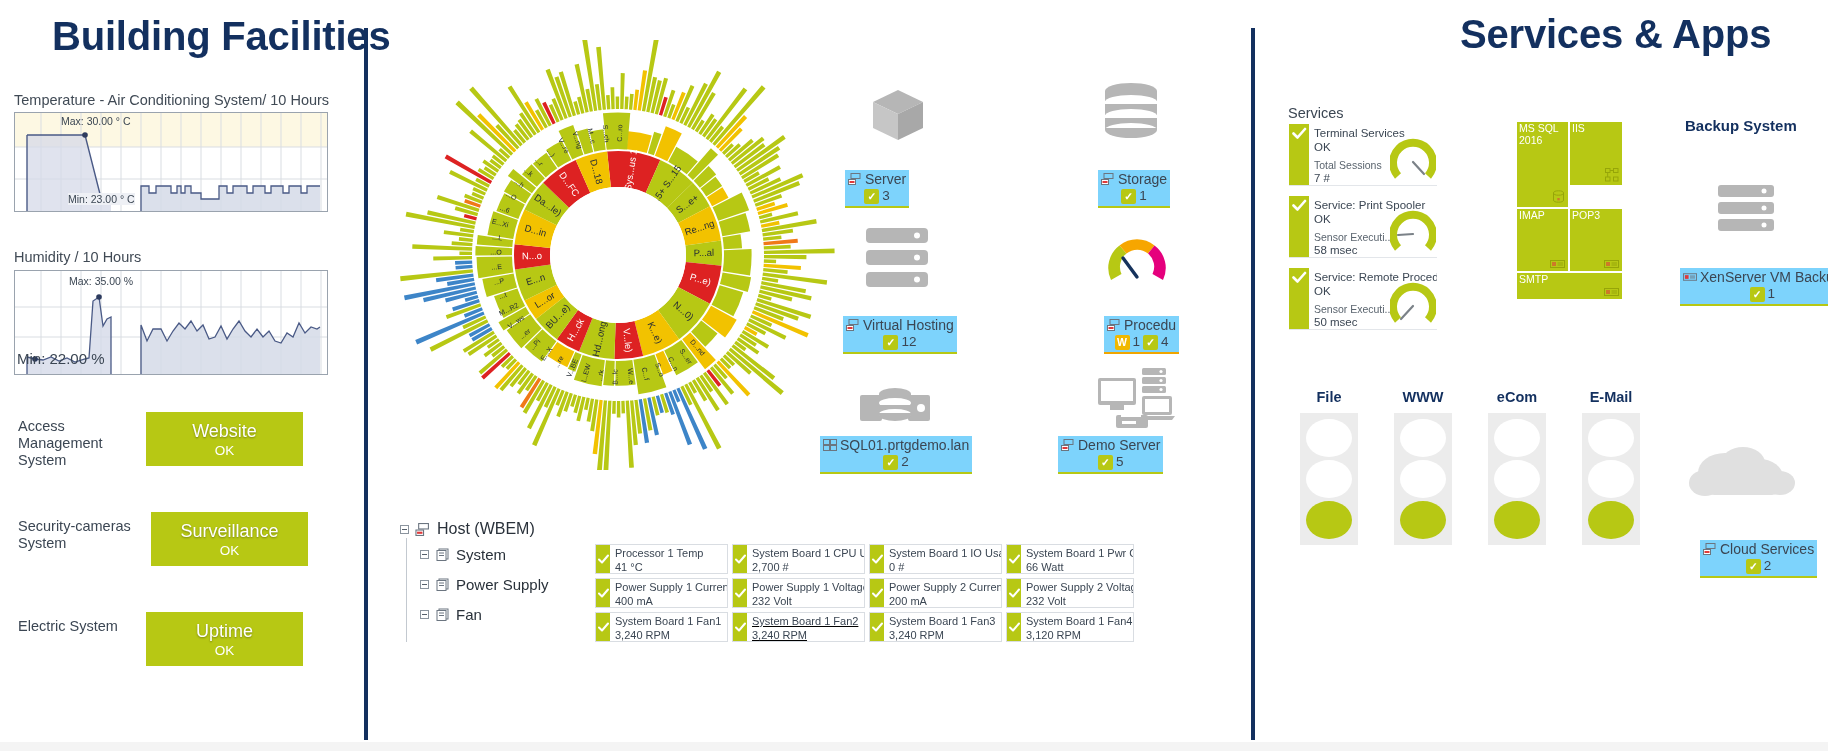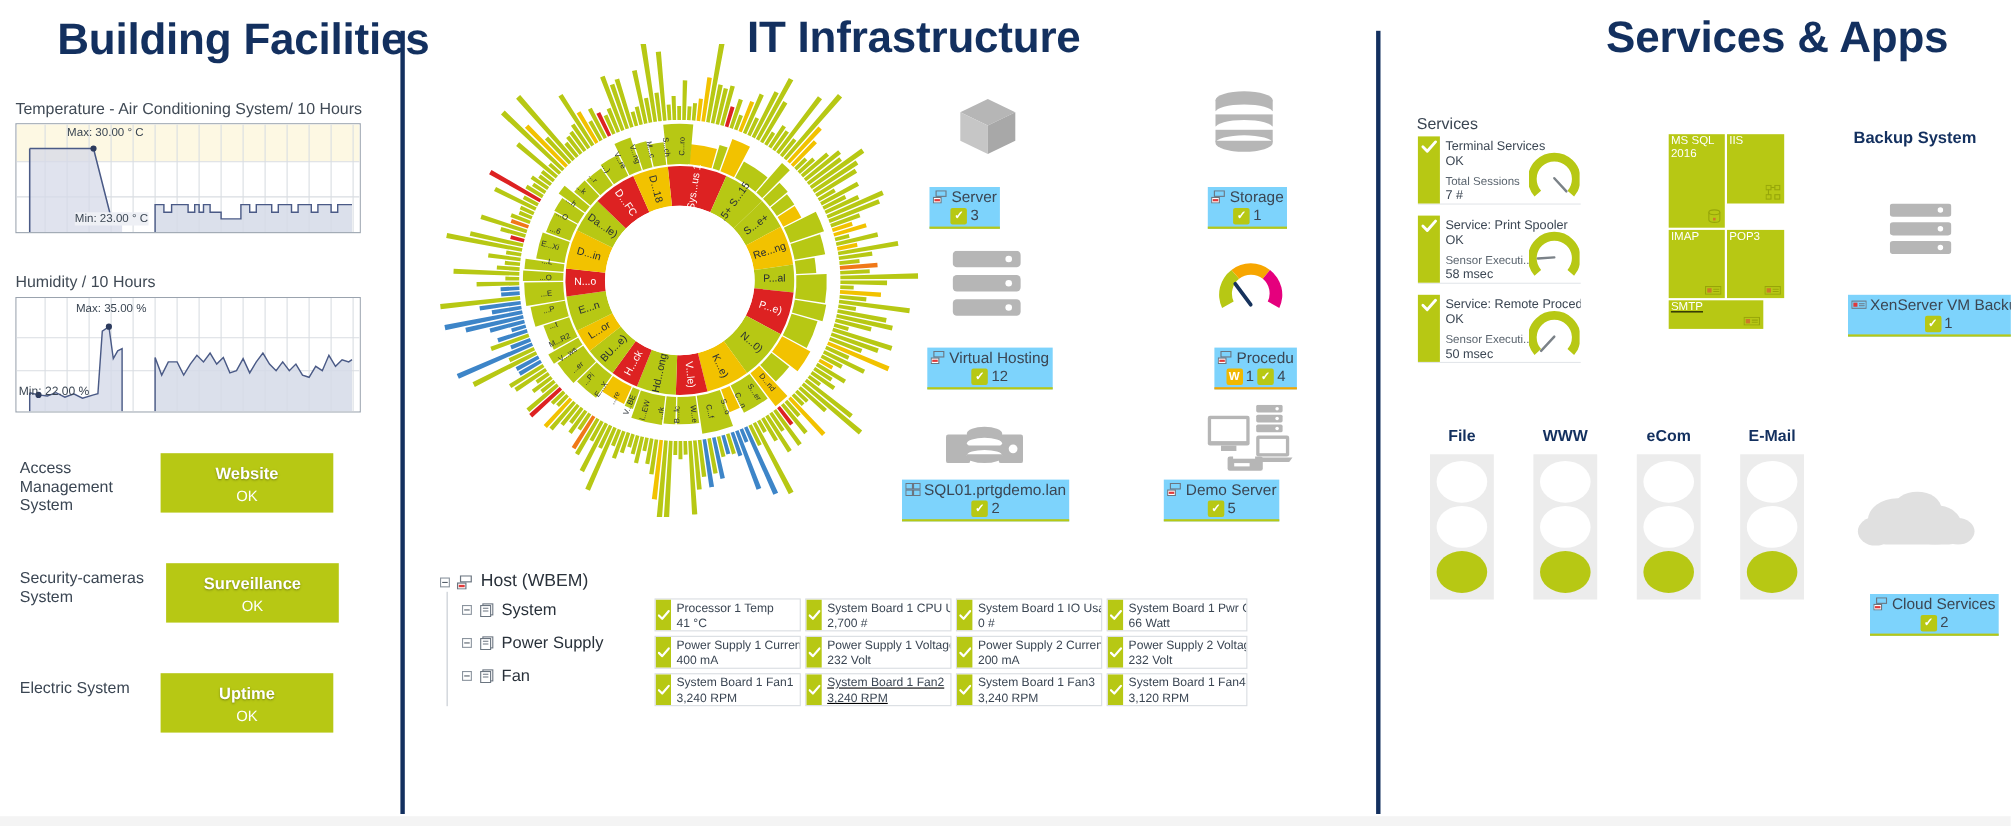--- a/index.html
+++ b/index.html
@@ -37,21 +37,21 @@
   .minichart svg { display: block; }
 
   .sys-label {
     position: absolute; color: #3b4653; font-size: 14.5px; line-height: 17px; width: 130px;
   }
   .status-tile {
     position: absolute; background: #b7c814; display: flex;
     flex-direction: column; align-items: center; justify-content: center;
     color: #fff; text-shadow: 0 1px 2px rgba(0,0,0,.35);
   }
-  .status-tile .st-name { font-size: 15px; font-weight: bold; line-height: 22px; }
+  .status-tile .st-name { font-size: 18px; font-weight: normal; line-height: 22px; }
   .status-tile .st-state { font-size: 13.5px; line-height: 17px; font-weight: normal; text-shadow:none; }
 
   
   #sunburst { position: absolute; left: 398px; top: 40px; width: 440px; height: 430px; }
 
   .dev-icon { position: absolute; }
   .dev-badge {
     position: absolute; background: #7dd3fc; border-bottom: 2px solid #b7c814;
     padding: 1px 3px 2px 3px; white-space: nowrap; text-align: center;
   }
@@ -145,21 +145,20 @@
 </style>
 </head>
 <body>
 
 <div id="dashboard">
 
   <div class="divider" id="div-left"></div>
   <div class="divider" id="div-right"></div>
 
   <div class="panel-title" id="title-building">Building Facilities</div>
-  <div class="panel-title" id="title-it">IT Infrastructure</div>
   <div class="panel-title" id="title-services">Services &amp; Apps</div>
 
   <div class="chart-label" style="left:14px; top:92px;">Temperature - Air Conditioning System/ 10 Hours</div>
   <div class="minichart" style="left:14px; top:112px; width:314px; height:100px;">
     <svg width="312" height="98" viewBox="0 0 312 98">
       <rect x="0" y="0" width="312" height="34" fill="#fdf8e3"></rect>
       <rect x="0" y="34" width="312" height="64" fill="#ffffff"></rect>
       <g stroke="#d9dde2" stroke-width="1">
         <line x1="26" y1="0" x2="26" y2="98"></line>
           <line x1="46" y1="0" x2="46" y2="98"></line>
@@ -216,21 +215,21 @@
       </g>
       <path d="M12,103 L12,86 L20,88 L28,89 L36,86 L44,90 L52,87 L60,91 L70,88 L74,87 L78,30 L84,26 L88,55 L92,48 L96,46 L96,103 Z" fill="#d5dae8" opacity="0.8"></path>
       <path d="M12,86 L20,88 L28,89 L36,86 L44,90 L52,87 L60,91 L70,88 L74,87 L78,30 L84,26 L88,55 L92,48 L96,46 L96,103" fill="none" stroke="#4a5a86" stroke-width="1.3"></path>
       <path d="M12,103 L12,86" stroke="#4a5a86" stroke-width="1.3"></path>
       <path d="M126,103 L126,54 L132,70 L138,58 L146,58 L152,70 L158,60 L164,52 L170,58 L176,50 L182,60 L188,54 L194,68 L200,66 L206,55 L212,68 L218,58 L224,50 L230,60 L236,66 L242,58 L248,66 L254,60 L260,70 L266,72 L272,62 L278,66 L284,52 L290,62 L296,56 L302,58 L305,56 L305,103 Z" fill="#d5dae8" opacity="0.85"></path>
       <path d="M126,103 L126,54 L132,70 L138,58 L146,58 L152,70 L158,60 L164,52 L170,58 L176,50 L182,60 L188,54 L194,68 L200,66 L206,55 L212,68 L218,58 L224,50 L230,60 L236,66 L242,58 L248,66 L254,60 L260,70 L266,72 L272,62 L278,66 L284,52 L290,62 L296,56 L302,58 L305,56" fill="none" stroke="#4a5a86" stroke-width="1.3"></path>
       <circle cx="84" cy="26" r="2.8" fill="#2d3b5e"></circle>
       <circle cx="20" cy="88" r="2.8" fill="#2d3b5e"></circle>
     </svg>
     <div style="position:absolute; left:54px; top:4px; font-size:10.5px; color:#3b4653;">Max: 35.00 %</div>
-    <div style="position:absolute; left:2px; top:79px; font-size:11px; color:#3b4653;">Min: 22.00 %</div>
+    <div style="position:absolute; left:2px; top:79px; font-size:15px; color:#3b4653;">Min: 22.00 %</div>
   </div>
 
   <div class="sys-label" style="left:18px; top:418px;">Access Management System</div>
   <div class="status-tile" style="left:146px; top:412px; width:157px; height:54px;">
     <div class="st-name">Website</div>
     <div class="st-state">OK</div>
   </div>
 
   <div class="sys-label" style="left:18px; top:518px;">Security-cameras System</div>
   <div class="status-tile" style="left:151px; top:512px; width:157px; height:54px;">
@@ -1016,21 +1015,21 @@
     </div>
     <div class="tm-cell" style="left:53px; top:87px; width:52px; height:62px;">
       <span class="tm-label">POP3</span>
       <svg class="tm-ico" width="15" height="8" viewBox="0 0 15 8">
         <rect x="0.5" y="0.5" width="14" height="7" fill="none" stroke="#7c8a00"></rect>
         <rect x="2" y="2" width="4" height="4" fill="#e03a3a"></rect>
         <line x1="7.5" y1="3" x2="13" y2="3" stroke="#7c8a00"></line>
         <line x1="7.5" y1="5" x2="13" y2="5" stroke="#7c8a00"></line>
       </svg>
     </div>
-    <div class="tm-cell" style="left:0; top:151px; width:86px; height:26px;text-decoration:underline;">
+    <div class="tm-cell" style="left:0; top:151px; width:105px; height:26px;">
       <span class="tm-label">SMTP</span>
       <svg class="tm-ico" width="15" height="8" viewBox="0 0 15 8">
         <rect x="0.5" y="0.5" width="14" height="7" fill="none" stroke="#7c8a00"></rect>
         <rect x="2" y="2" width="4" height="4" fill="#e03a3a"></rect>
         <line x1="7.5" y1="3" x2="13" y2="3" stroke="#7c8a00"></line>
         <line x1="7.5" y1="5" x2="13" y2="5" stroke="#7c8a00"></line>
       </svg>
     </div>
   </div>
 

